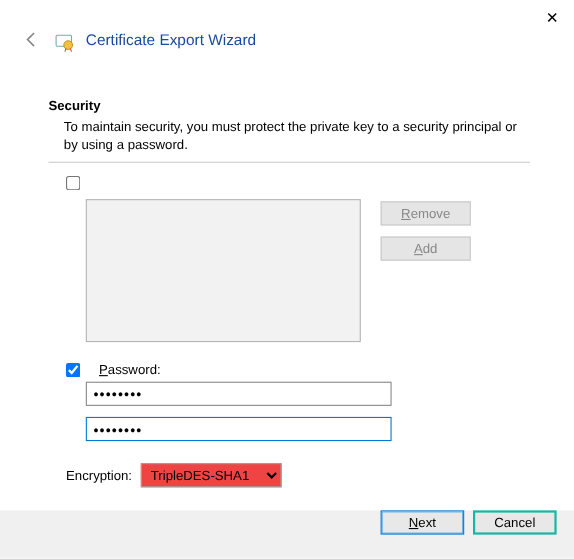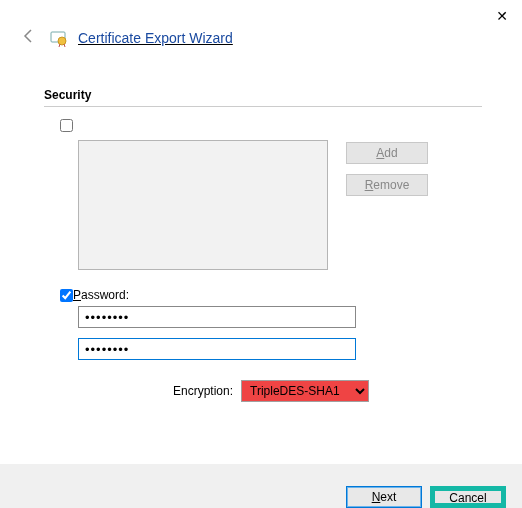--- a/index.html
+++ b/index.html
@@ -17,24 +17,22 @@
       position: absolute;
       top: 6px; right: 10px;
       width: 20px; height: 20px;
       font-size: 14px;
       line-height: 20px;
       text-align: center;
       cursor: pointer;
     }
     .header {
       display: flex;
-      align-items: center;
       padding: 28px 20px 10px 20px;
       gap: 10px;
-      text-decoration: underline;
     }
     .back-arrow {
       color: #777;
       font-size: 16px;
       width: 18px;
       text-align: center;
     }
     .wizard-icon svg { display: block; }
     .title {
       color: #1a4aa0;
@@ -96,21 +94,21 @@
       border: 1px solid #c8c8c8;
       background: #e5e5e5;
       color: #888;
       cursor: default;
     }
     .side-buttons button .ul { text-decoration: underline; }
     .pw-block { margin-left: 16px; }
     .pw-label-row {
       display: flex;
       align-items: center;
-      gap: 0;
+      gap: 17px;
       margin-bottom: 4px;
     }
     .pw-label-row label .ul { text-decoration: underline; }
     .pw-input {
       margin-left: 18px;
       width: 278px;
       height: 22px;
       border: 1px solid #888;
       padding: 2px 6px;
       font-family: inherit;
@@ -125,49 +123,48 @@
       margin-left: 18px;
       display: block;
       margin-bottom: 4px;
     }
     .enc-row {
       margin-left: 16px;
       margin-top: 10px;
       display: flex;
       align-items: center;
       gap: 8px;
-      justify-content: center;
     }
     .enc-select {
       width: 128px;
       height: 22px;
       border: 1px solid #a0a0a0;
       background: #ef4444;
       font-family: inherit;
       font-size: 12px;
       padding-left: 4px;
     }
     .footer {
       position: absolute;
       bottom: 0; left: 0; right: 0;
       height: 44px;
       background: #f0f0f0;
       display: flex;
       justify-content: flex-end;
-      align-items: flex-end;
+      align-items: flex-start;
       gap: 8px;
       padding-right: 16px;
     }
     .footer button {
       width: 76px;
       height: 22px;
       font-family: inherit;
       font-size: 12px;
       background: #e8e8e8;
-      border: 5px solid #14b8a6;
+      border: 2px solid #14b8a6;
       cursor: pointer;
     }
     .footer button.primary {
       border: 1.5px solid #0078d7;
       box-shadow: 0 0 0 1px #6bb3eb inset;
     }
     .footer button .ul { text-decoration: underline; }
   </style>
 </head>
 <body>
@@ -185,31 +182,32 @@
       <rect x="3" y="4" width="14" height="10" rx="1" fill="#fff" stroke="#7aa" stroke-width="1"></rect>
       <circle cx="14" cy="13" r="4" fill="#f0c040" stroke="#c08a10" stroke-width="0.8"></circle>
       <path d="M12 16 L11 19 M16 16 L17 19" stroke="#c05050" stroke-width="1"></path>
     </svg>
   </div>
   <div class="title">Certificate Export Wizard</div>
 </div>
 
 <div class="content">
   <div class="section-heading">Security</div>
+  <div class="section-desc">To maintain security, you must protect the private key to a security principal or by using a password.</div>
   <hr class="hr">
 
   <div class="row-check">
     <input type="checkbox" style="">
   </div>
 
   <div class="group-area">
     <div class="listbox"></div>
     <div class="side-buttons">
+      <button disabled=""><span class="ul">R</span><span>emove</span></button>
       <button disabled=""><span class="ul">A</span><span>dd</span></button>
-      <button disabled=""><span class="ul">R</span><span>emove</span></button>
     </div>
   </div>
 
   <div class="pw-block">
     <div class="pw-label-row">
       <input type="checkbox" checked="" style="">
       <label><span class="ul">P</span><span>assword:</span></label>
     </div>
     <input class="pw-input" type="text" value="••••••••" style="">
 

